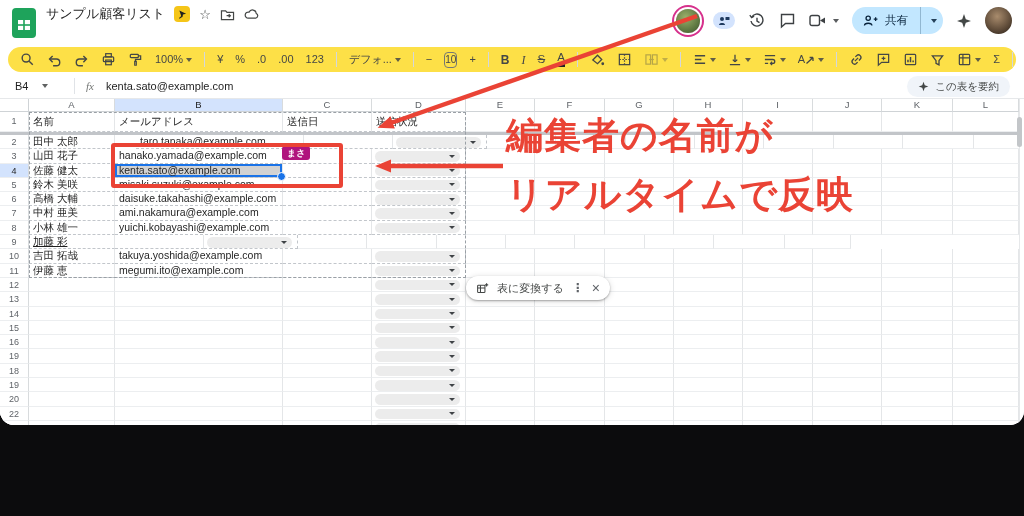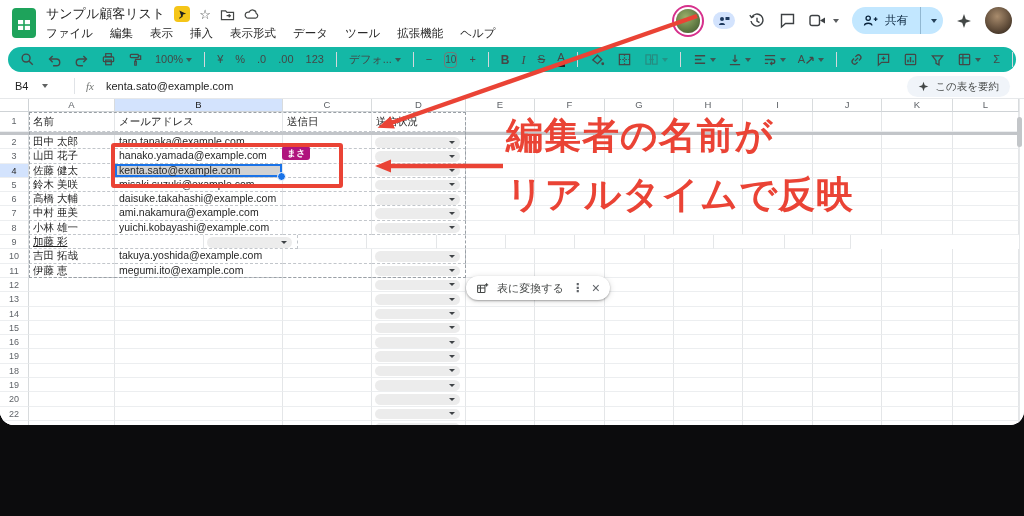--- a/index.html
+++ b/index.html
@@ -20,21 +20,21 @@
   .collab-avatar{width:24px;height:24px;border-radius:50%;background:radial-gradient(circle at 40% 35%,#9cb06a,#55703c 70%,#33491f);box-shadow:0 0 0 2px #fff,0 0 0 4px #d6308c}
   .collab-chip{width:22px;height:17px;border-radius:9px;background:#d3e3fd;display:flex;align-items:center;justify-content:center}
   .tb-iconbtn{display:flex;align-items:center;justify-content:center;color:#3c4043}
   .camera-group{display:flex;align-items:center;gap:4px;color:#3c4043}
   .share-btn{display:flex;height:27px;border-radius:14px;overflow:hidden}
   .share-main{display:flex;align-items:center;gap:7px;background:#c2e7ff;padding:0 12px 0 11px;font-size:11.5px;color:#08233c}
   .share-caret{width:23px;background:#c2e7ff;border-left:1px solid rgba(0,40,70,.25);display:flex;align-items:center;justify-content:center;color:#08233c}
   .user-avatar{width:27px;height:27px;border-radius:50%;background:radial-gradient(circle at 45% 35%,#a98c6d,#5d4a38 60%,#241c14)}
 
   
-  .toolbar{position:absolute;left:8px;right:8px;top:47px;height:25px;background:#14b8a6;border-radius:13px;display:flex;align-items:center;padding:0 12px;gap:12px;font-size:11px;color:#444746;white-space:nowrap}
+  .toolbar{position:absolute;left:8px;right:8px;top:47px;height:25px;background:#fde047;border-radius:13px;display:flex;align-items:center;padding:0 12px;gap:12px;font-size:11px;color:#444746;white-space:nowrap}
   .toolbar .sep{width:1px;height:15px;background:#d4d7dc;flex:none}
   .ti{display:flex;align-items:center;justify-content:center;flex:none;line-height:1}
   .ti.txt{font-size:11px}
   .fs-box{width:21px;height:16px;border:1px solid #747775;border-radius:4px;display:flex;align-items:center;justify-content:center;font-size:10px}
   .b-bold{font-weight:bold;font-size:12px}
   .b-italic{font-style:italic;font-size:12px;font-family:"Liberation Serif",serif}
   .b-strike{text-decoration:line-through;font-size:11.5px}
   .b-color{font-size:11.5px;border-bottom:3px solid #202124;line-height:1;padding-bottom:0px}
   .td{display:inline-block;width:0;height:0;border-left:3.5px solid transparent;border-right:3.5px solid transparent;border-top:4px solid currentColor;margin-left:3px;vertical-align:1px;opacity:.85}
   .dim{opacity:.38}
@@ -127,31 +127,20 @@
             <path d="M1.5 3 h4.5 l1.5 1.8 h7 v7.7 h-13 Z"></path>
             <path d="M7 8.3 h4 m-1.7 -1.7 l1.8 1.7 -1.8 1.7"></path>
           </svg>
       </span>
       <span class="t-icon">
         <svg width="16" height="12" viewBox="0 0 17 12" fill="none" stroke="#444746" stroke-width="1.3">
             <path d="M4.5 10.5 a3.3 3.3 0 1 1 .9-6.5 A4 4 0 0 1 13 5.4 a2.7 2.7 0 0 1 -.6 5.1 Z"></path>
           </svg>
       </span>
     </div>
-    <nav class="menu-bar">
-        <span class="menu-item">ファイル</span>
-        <span class="menu-item">編集</span>
-        <span class="menu-item">表示</span>
-        <span class="menu-item">挿入</span>
-        <span class="menu-item">表示形式</span>
-        <span class="menu-item">データ</span>
-        <span class="menu-item">ツール</span>
-        <span class="menu-item">拡張機能</span>
-        <span class="menu-item">ヘルプ</span>
-      </nav>
     <div class="titlebar-right">
       <span class="collab-avatar"></span>
       <span class="collab-chip">
         <svg width="12" height="11" viewBox="0 0 12 11">
             <circle cx="4" cy="4" r="2" fill="#1f3a5f"></circle>
             <path d="M1 10 c0-2.6 6-2.6 6 0 Z" fill="#1f3a5f"></path>
             <rect x="7.5" y="2" width="4" height="3" rx="0.5" fill="#1f3a5f"></rect>
           </svg>
       </span>
       <span class="tb-iconbtn">
@@ -384,21 +373,21 @@
         <div class="cell" style="width: 69px;"></div>
         <div class="cell" style="width: 70px;"></div>
         <div class="cell" style="width: 69px;"></div>
         <div class="cell" style="width: 71px;"></div>
         <div class="cell" style="width: 66px;"></div>
       </div>
       <div class="frozen-divider"></div>
       <div class="grid-row">
         <div class="rn">2</div>
         <div class="cell tbl" style="width: 86px;">田中 太郎</div>
-        <div class="cell tbl" style="width: 168px;">taro.tanaka@example.com</div>
+        <div class="cell tbl" style="width: 168px; margin-left: 21px;">taro.tanaka@example.com</div>
         <div class="cell tbl" style="width: 89px;"></div>
         <div class="cell tbl tblr" style="width: 94px;">
           <span class="chip">
             <i class="ct"></i>
           </span>
         </div>
         <div class="cell" style="width: 69px;"></div>
         <div class="cell" style="width: 70px;"></div>
         <div class="cell" style="width: 69px;"></div>
         <div class="cell" style="width: 69px;"></div>

